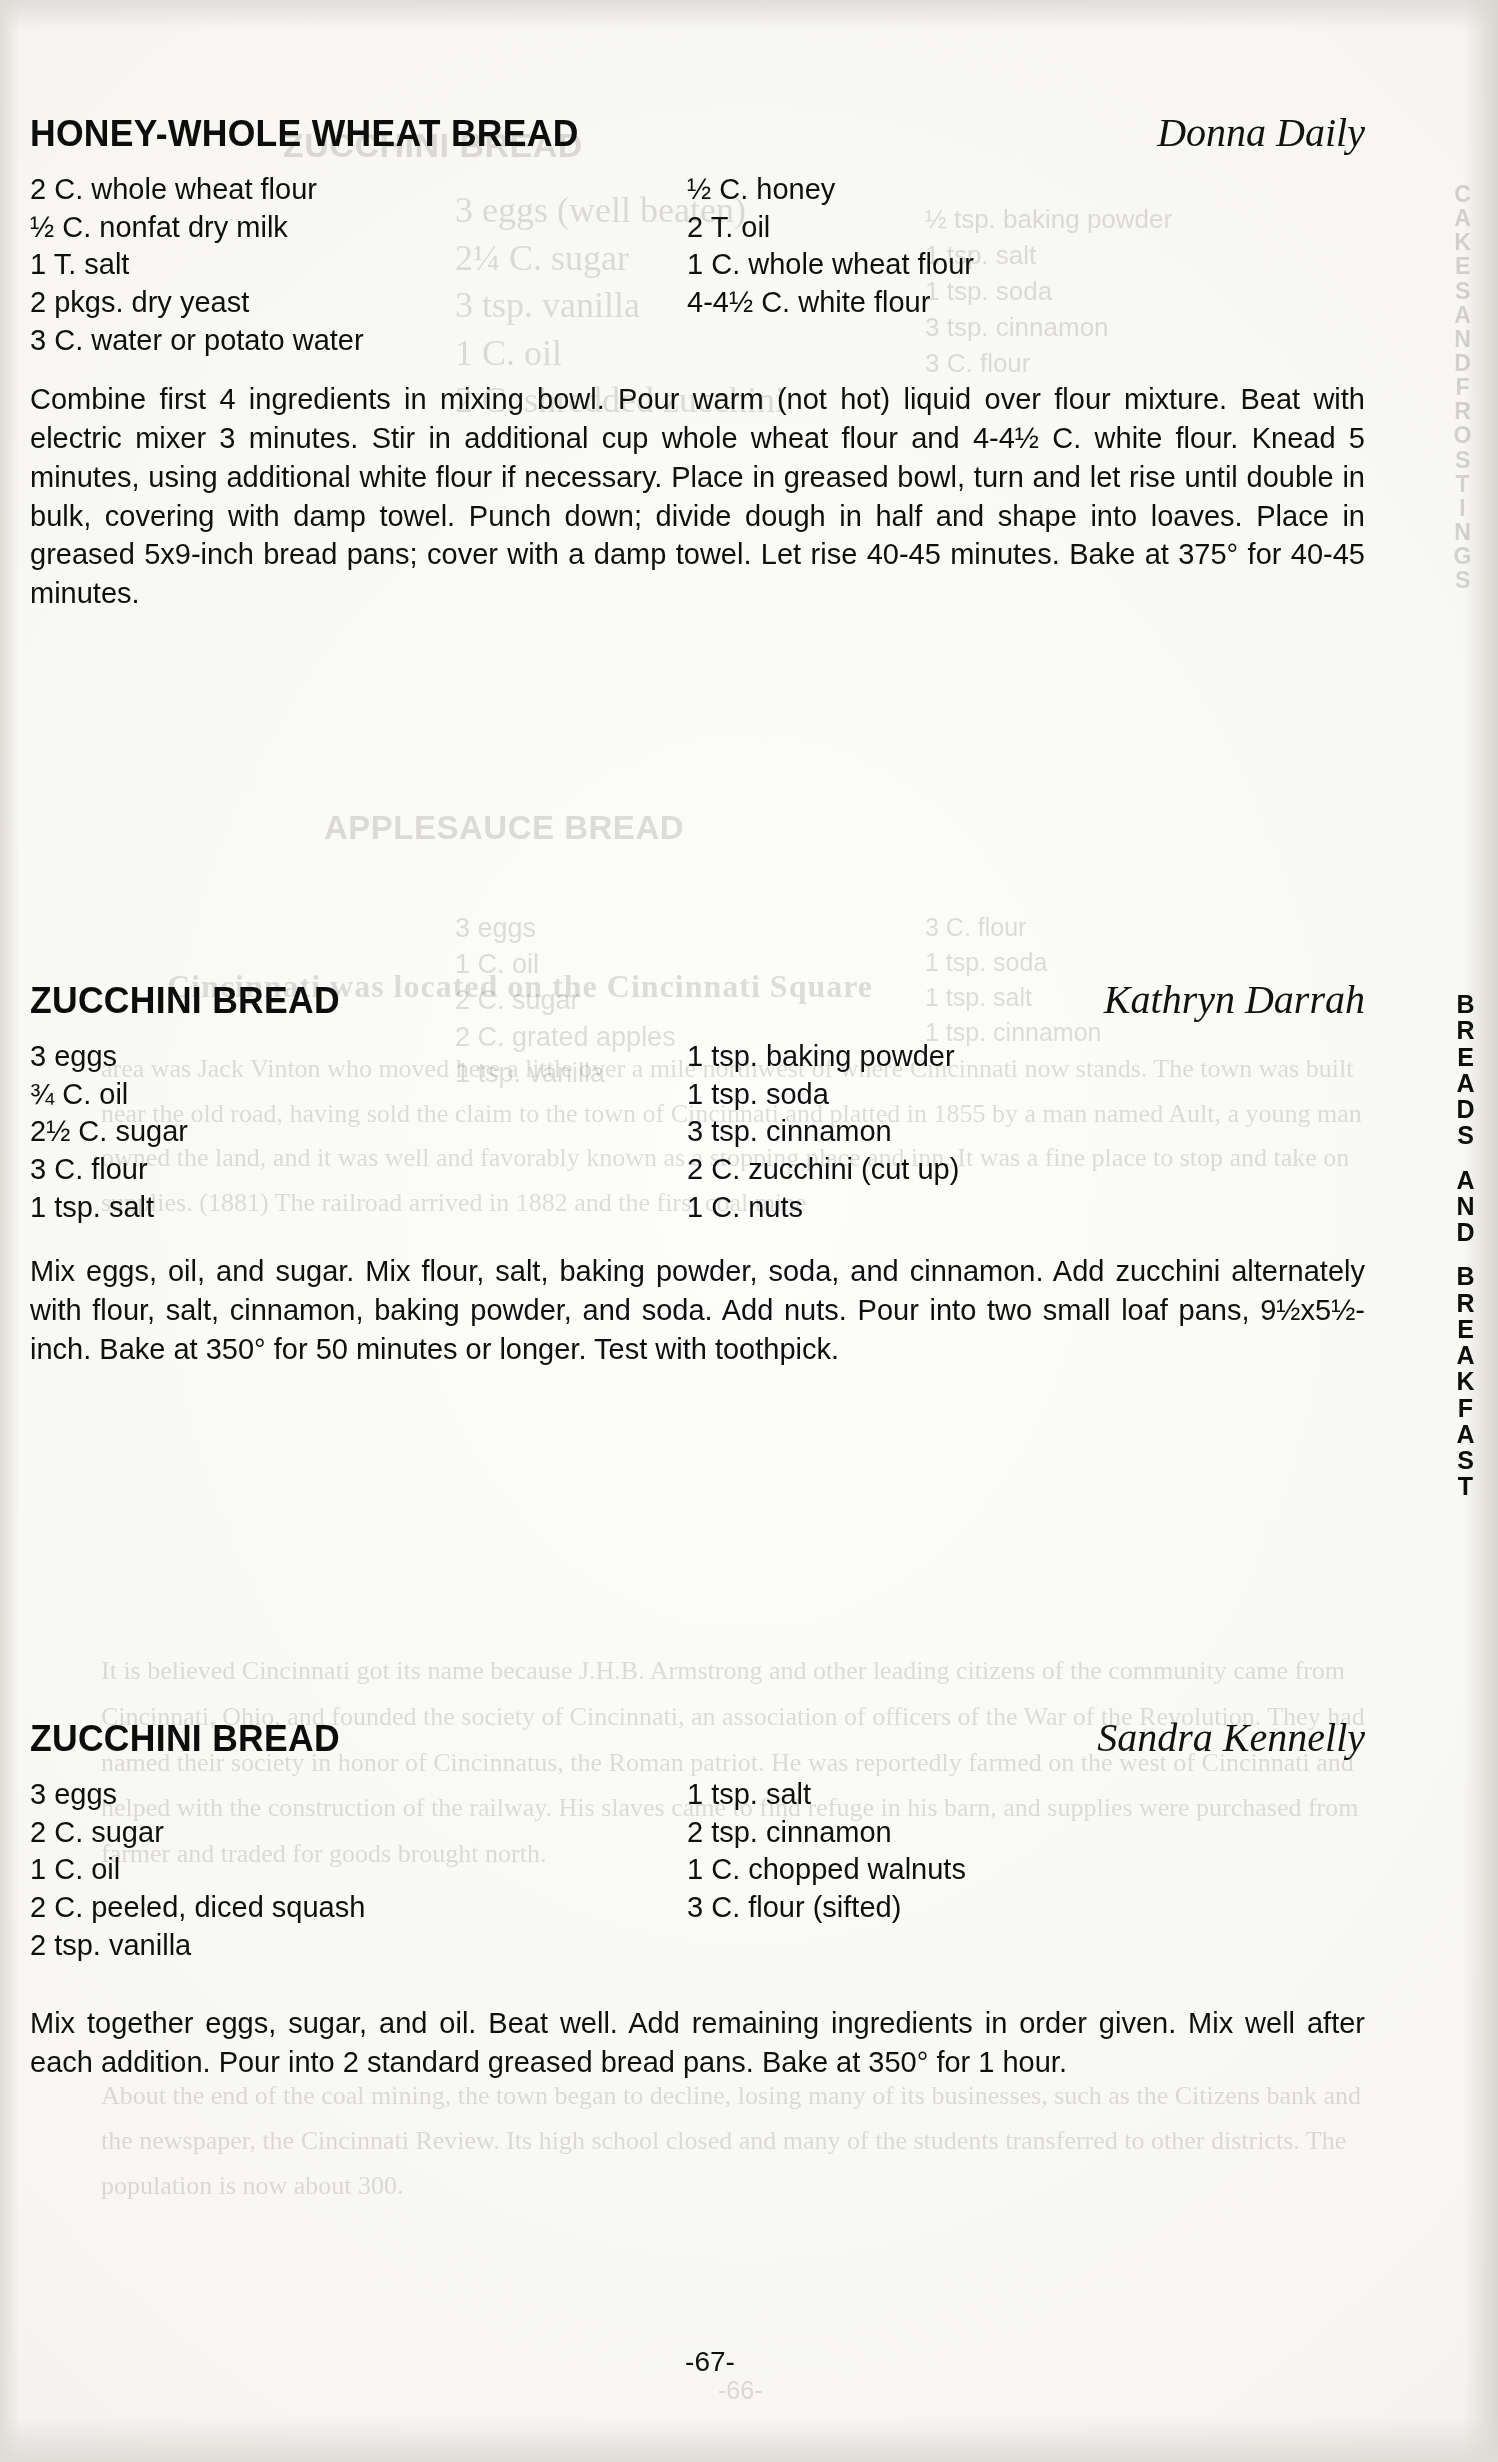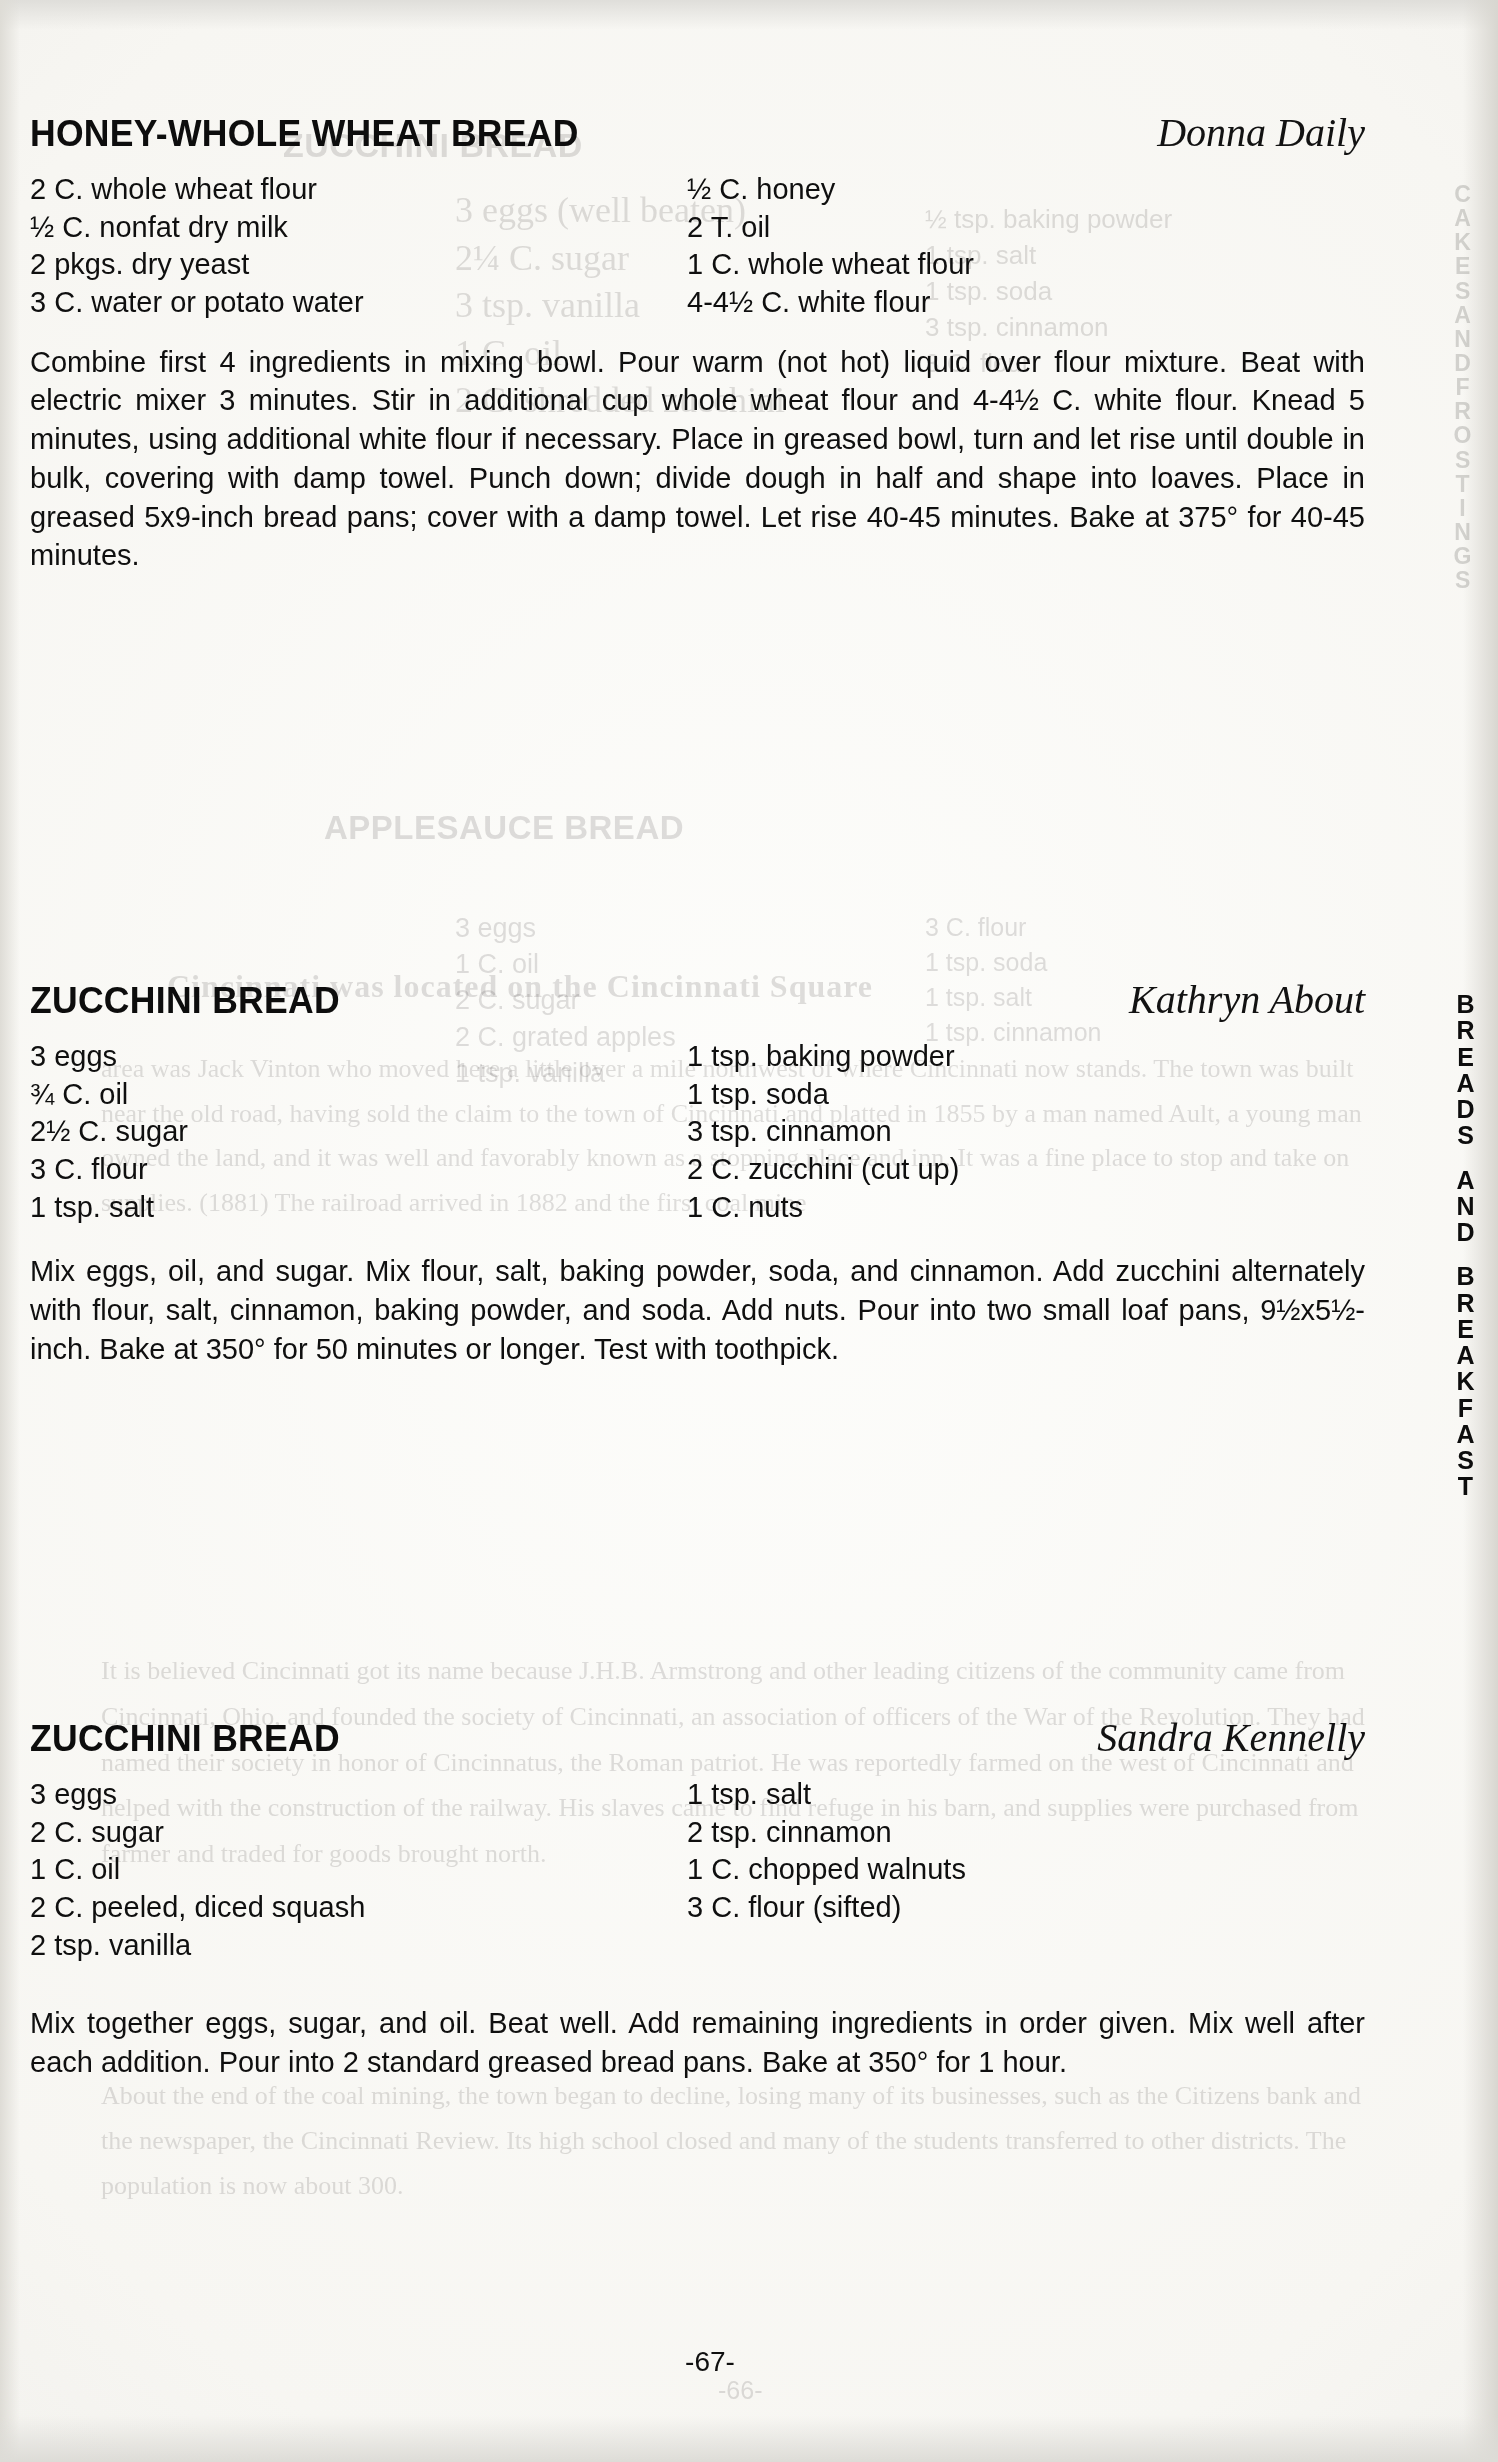--- a/index.html
+++ b/index.html
@@ -230,37 +230,38 @@
 
   <div class="recipe" style="top:109px;">
     <div class="recipe-head">
       <div class="recipe-title">HONEY-WHOLE WHEAT BREAD</div>
       <div class="recipe-author">Donna Daily</div>
     </div>
     <div class="ing-cols">
       <div class="ing-col left">
         <div>2 C. whole wheat flour</div>
         <div>½ C. nonfat dry milk</div>
+        <div>1 T. salt</div>
         <div>2 pkgs. dry yeast</div>
         <div>3 C. water or potato water</div>
       </div>
       <div class="ing-col right">
         <div>½ C. honey</div>
         <div>2 T. oil</div>
         <div>1 C. whole wheat flour</div>
         <div>4-4½ C. white flour</div>
       </div>
     </div>
     <div class="method" style="margin-top:21px;">Combine first 4 ingredients in mixing bowl. Pour warm (not hot) liquid over flour mixture. Beat with electric mixer 3 minutes. Stir in additional cup whole wheat flour and 4-4½ C. white flour. Knead 5 minutes, using additional white flour if necessary. Place in greased bowl, turn and let rise until double in bulk, covering with damp towel. Punch down; divide dough in half and shape into loaves. Place in greased 5x9-inch bread pans; cover with a damp towel. Let rise 40-45 minutes. Bake at 375° for 40-45 minutes.</div>
   </div>
 
   <div class="recipe" style="top:976px;">
     <div class="recipe-head">
       <div class="recipe-title">ZUCCHINI BREAD</div>
-      <div class="recipe-author">Kathryn About</div>
+      <div class="recipe-author">Kathryn Darrah</div>
     </div>
     <div class="ing-cols">
       <div class="ing-col left">
         <div>3 eggs</div>
         <div>¾ C. oil</div>
         <div>2½ C. sugar</div>
         <div>3 C. flour</div>
         <div>1 tsp. salt</div>
       </div>
       <div class="ing-col right">

